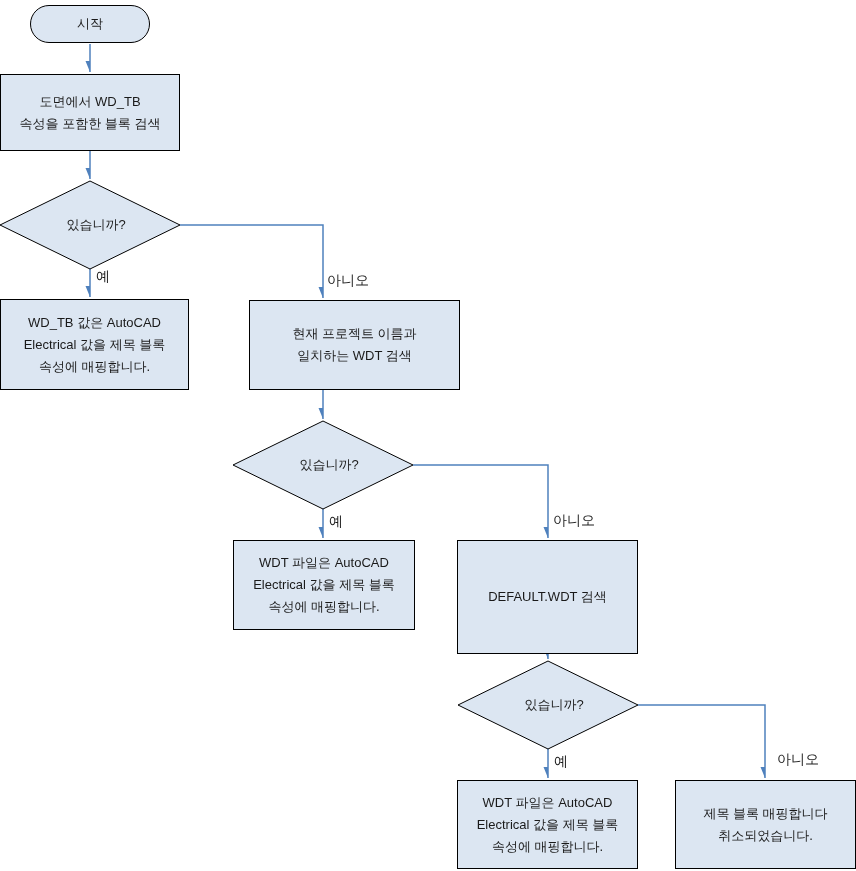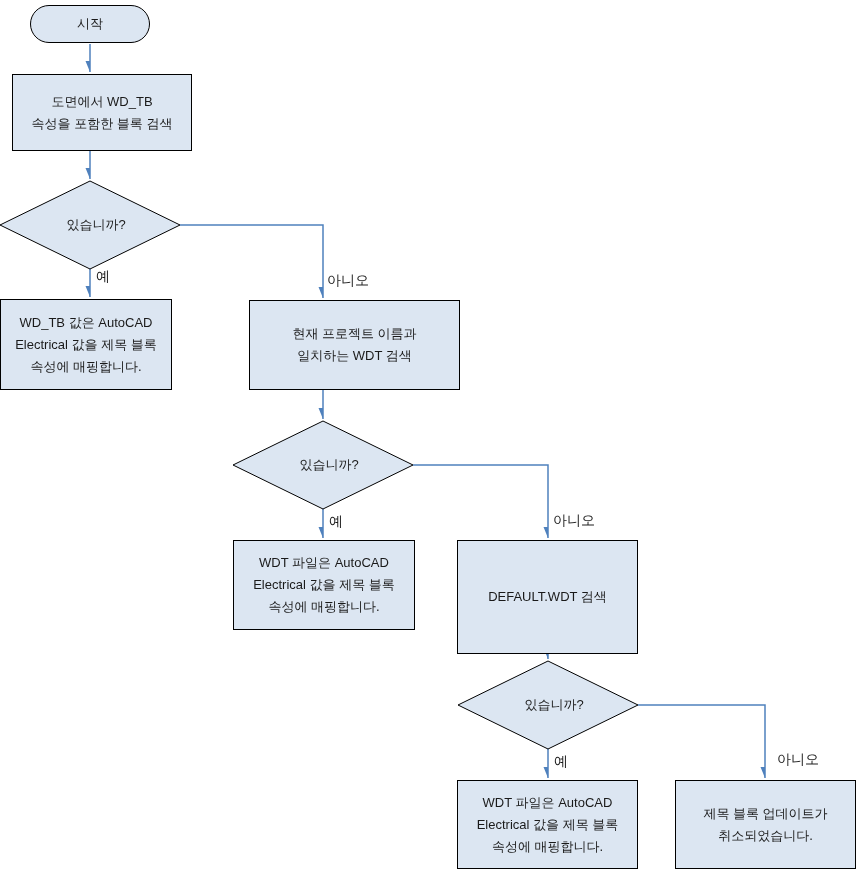--- a/index.html
+++ b/index.html
@@ -89,30 +89,30 @@
 
     <polygon class="diamond" points="0,225 90,181 180,225 90,269"></polygon>
     <polygon class="diamond" points="233,465 323,421 413,465 323,509"></polygon>
     <polygon class="diamond" points="458,705 548,661 638,705 548,749"></polygon>
   </svg>
 
   <div class="node terminator" style="left:30px; top:5px; width:120px; height:38px;text-align:center;">
     <span>시작</span>
   </div>
 
-  <div class="node process" style="left:12px; top:74px; width:180px; height:77px;">
+  <div class="node process" style="left:0px; top:74px; width:180px; height:77px;">
     <span>도면에서 WD_TB
 속성을 포함한 블록 검색</span>
   </div>
 
   <div class="node diamond-label" style="left:0px; top:181px; width:180px; height:88px;">
     <span>있습니까?</span>
   </div>
 
-  <div class="node process" style="left:0px; top:299px; width:172px; height:91px;">
+  <div class="node process" style="left:0px; top:299px; width:189px; height:91px;">
     <span>WD_TB 값은 AutoCAD
 Electrical 값을 제목 블록
 속성에 매핑합니다.</span>
   </div>
 
   <div class="node process" style="left:249px; top:300px; width:211px; height:90px;">
     <span>현재 프로젝트 이름과
 일치하는 WDT 검색</span>
   </div>
 
@@ -134,21 +134,21 @@
     <span>있습니까?</span>
   </div>
 
   <div class="node process" style="left:457px; top:780px; width:181px; height:89px;">
     <span>WDT 파일은 AutoCAD
 Electrical 값을 제목 블록
 속성에 매핑합니다.</span>
   </div>
 
   <div class="node process" style="left:675px; top:780px; width:181px; height:89px;">
-    <span>제목 블록 업데이트가
+    <span>제목 블록 매핑합니다
 취소되었습니다.</span>
   </div>
 
   <div class="edge-label" style="left:96px; top:267px;">예</div>
   <div class="edge-label" style="left:327px; top:271px;">아니오</div>
   <div class="edge-label" style="left:329px; top:512px;">예</div>
   <div class="edge-label" style="left:553px; top:511px;">아니오</div>
   <div class="edge-label" style="left:554px; top:752px;">예</div>
   <div class="edge-label" style="left:777px; top:750px;">아니오</div>
 

